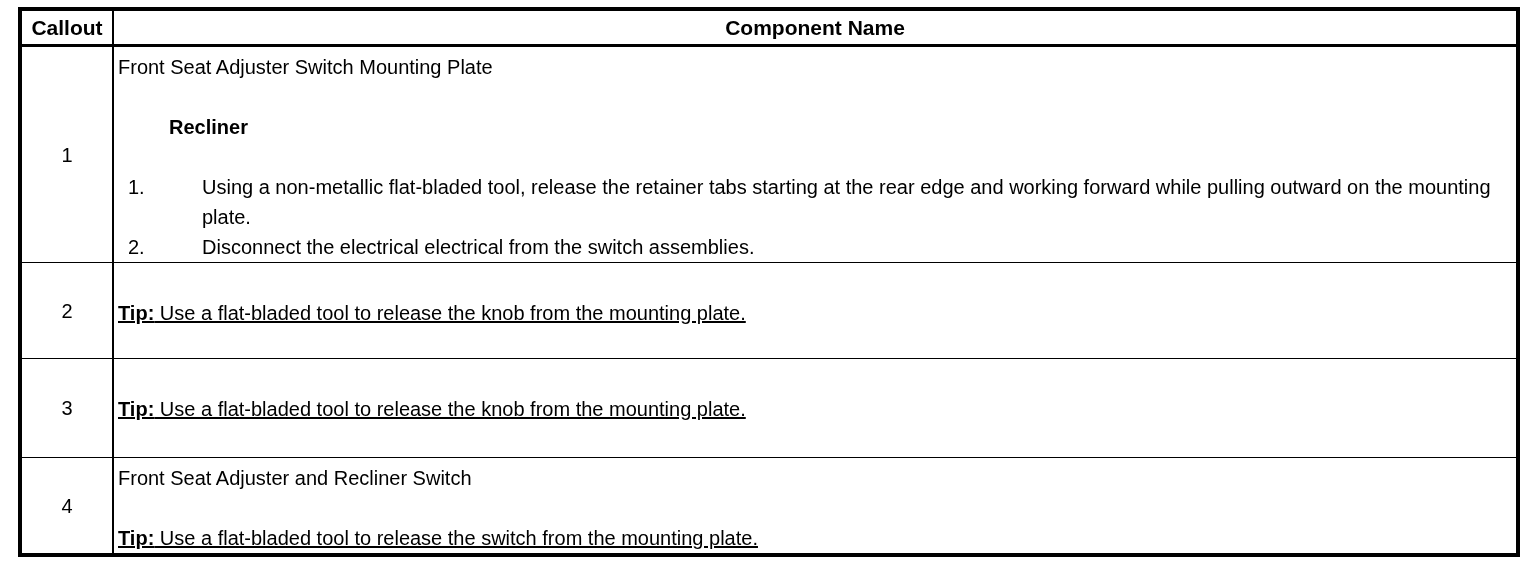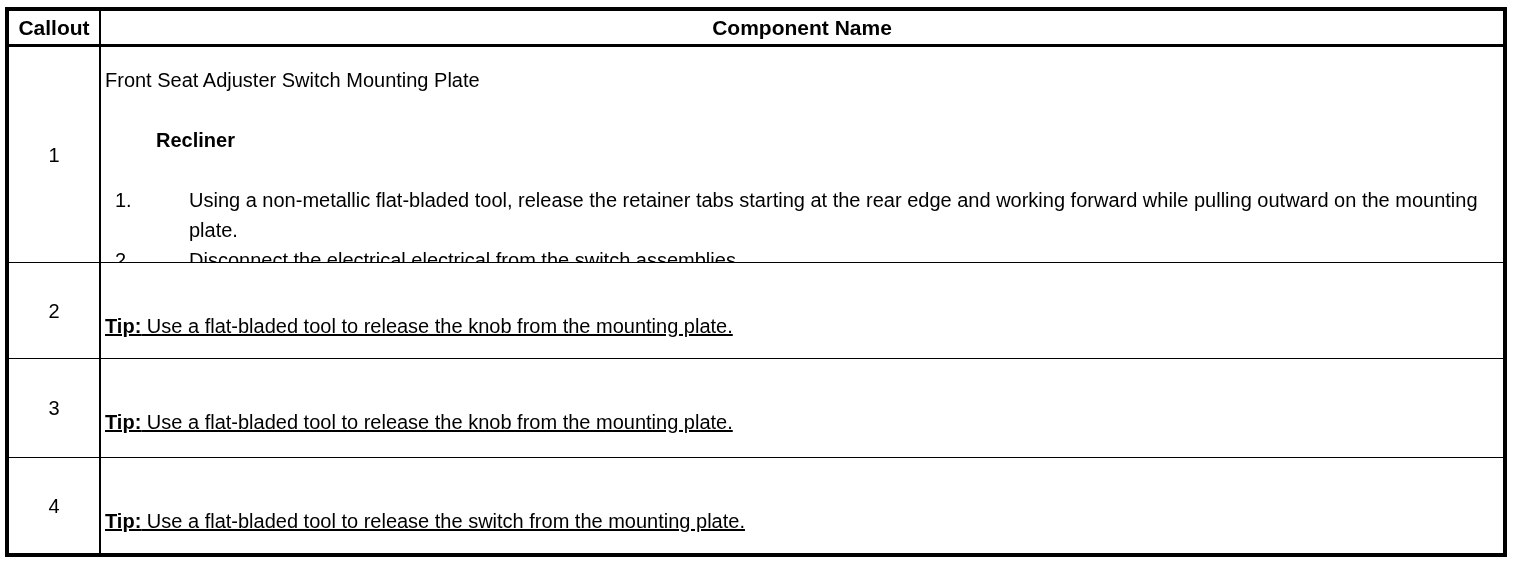--- a/index.html
+++ b/index.html
@@ -6,21 +6,21 @@
   html, body {
     width: 1520px; height: 562px;
     background: #ffffff;
     font-family: "Liberation Sans", "DejaVu Sans", sans-serif;
     color: #000000;
   }
   .page { position: relative; width: 1520px; height: 562px; background: #fff; }
 
   .callout-table {
     position: absolute;
-    left: 5px; top: 7px;
+    left: 18px; top: 7px;
     width: 1502px; height: 550px;
     border: 4px solid #000;
     display: grid;
     grid-template-columns: 92px 1fr;
     grid-template-rows: 36px 216px 96px 99px 1fr;
     background: #fff;
     font-size: 20px;
     line-height: 30px;
   }
 
@@ -36,21 +36,21 @@
   .hdr-callout { border-right: 2px solid #000; }
 
   
   .callout-cell {
     border-right: 2px solid #000;
     display: flex; align-items: center; justify-content: center;
   }
 
   
   .component-cell {
-    padding: 18px 6px 0 4px;
+    padding: 5px 6px 0 4px;
     text-align: left;
   }
 
   .row-line { border-bottom: 1px solid #000; }
 
   .component-title { line-height: 30px; }
 
   .procedure-heading {
     font-weight: bold;
     margin-top: 30px;
@@ -100,19 +100,20 @@
 
     <div class="cell callout-cell row-line">3</div>
     <div class="cell component-cell row-line">
       <div class="tip-line">
         <span class="tip-label">Tip:</span><span> Use a flat-bladed tool to release the knob from the mounting plate.</span>
       </div>
     </div>
 
     <div class="cell callout-cell">4</div>
     <div class="cell component-cell">
+      <div class="component-title">Front Seat Adjuster and Recliner Switch</div>
       <div class="tip-line">
         <span class="tip-label">Tip:</span><span> Use a flat-bladed tool to release the switch from the mounting plate.</span>
       </div>
     </div>
 
   </div>
 </div>
 
 </body></html>

